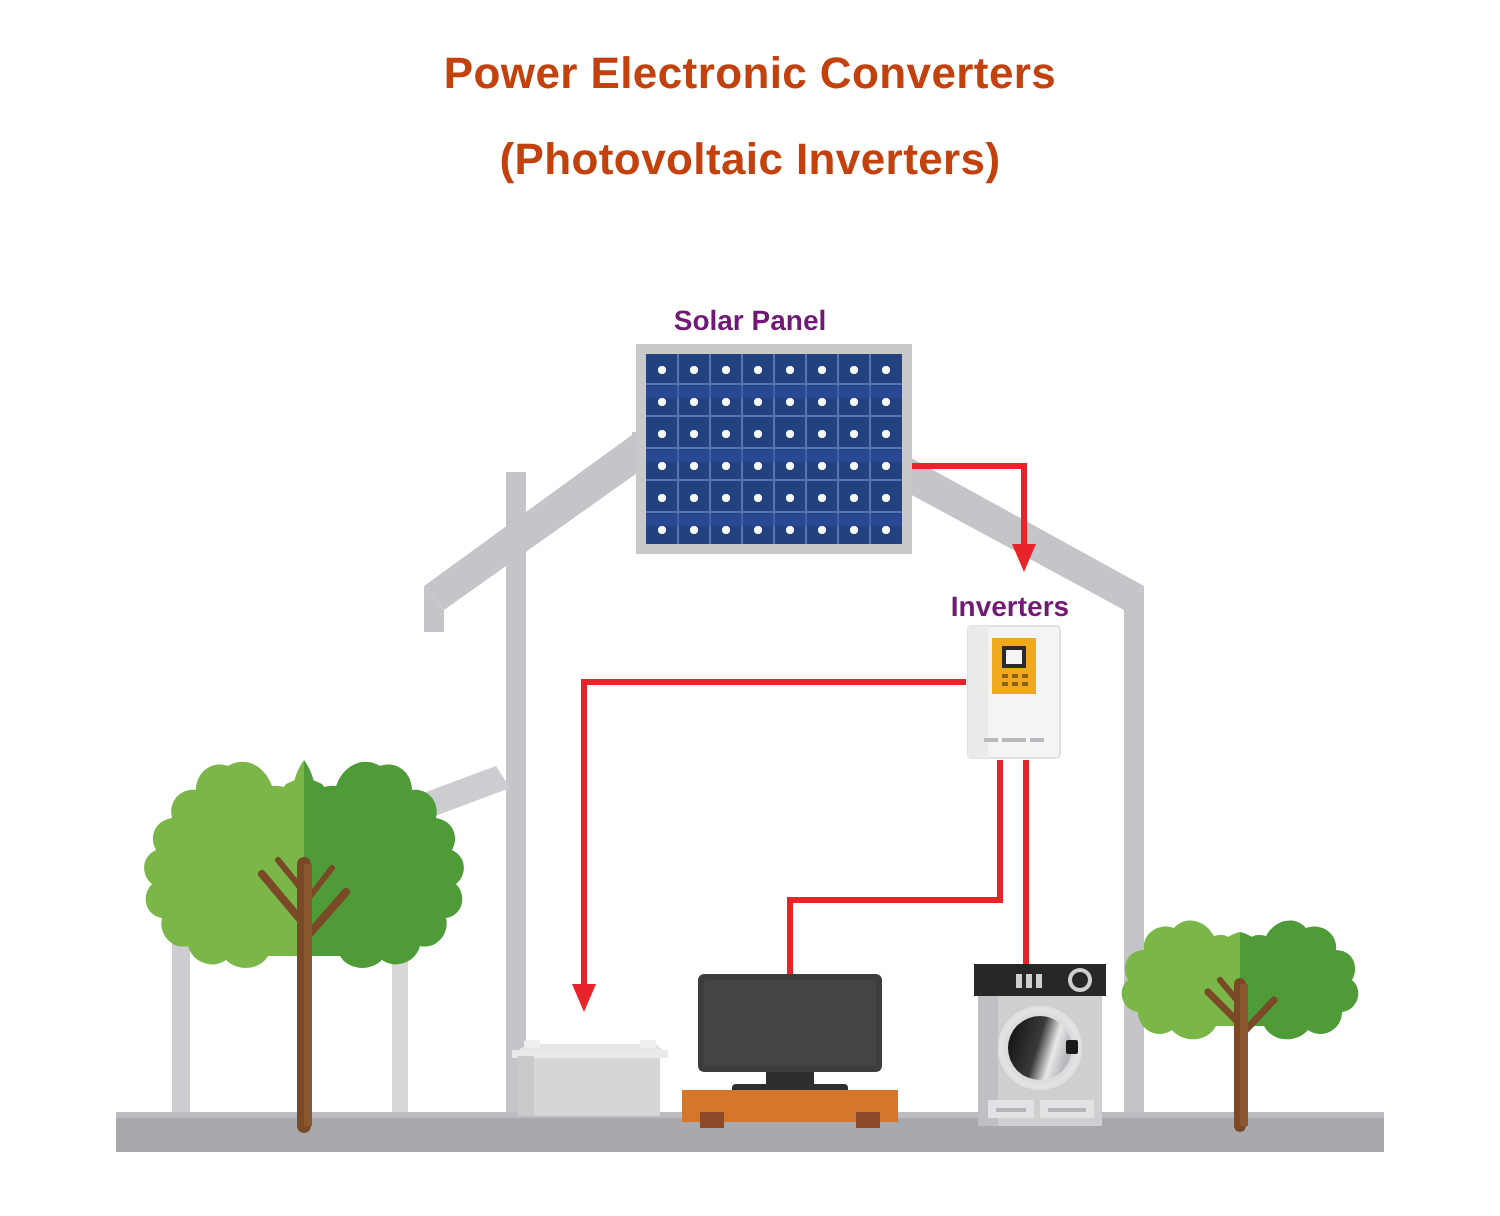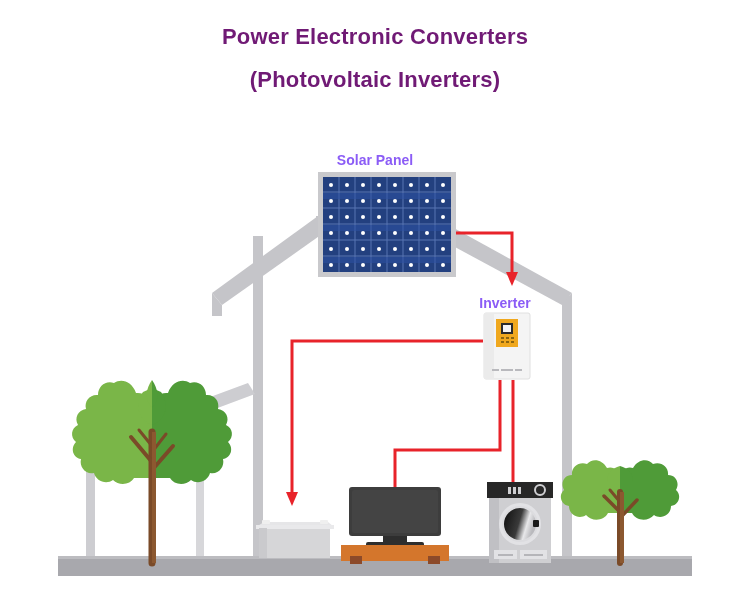--- a/index.html
+++ b/index.html
@@ -13,30 +13,30 @@
   #stage{position:relative;width:750px;height:608px;}
   svg#scene{position:absolute;top:0;left:0;width:750px;height:608px;}
 
   .title-wrap{
     position:absolute;top:26px;left:0;width:750px;
     text-align:center;
   }
   .title-line{
     font-size:22px;
     font-weight:bold;
-    color:#701a75;
+    color:#c2410c;
     letter-spacing:0.2px;
     line-height:1.0;
   }
   .title-line.second{margin-top:21px;}
 
   .lbl{
     position:absolute;
     font-weight:bold;
-    color:#8b5cf6;
+    color:#701a75;
     white-space:nowrap;
   }
   .lbl-solar{left:0;top:152px;width:750px;text-align:center;font-size:14px;}
   .lbl-inverter{left:435px;top:295px;width:140px;text-align:center;font-size:14px;}
   .lbl-battery{left:233px;top:498px;width:130px;text-align:center;font-size:14px;}
 </style>
 </head>
 <body>
 
 <div id="stage">
@@ -381,15 +381,15 @@
         <path stroke-width="3.5" d="M 620,512 L 604,496"></path>
         <path stroke-width="3.5" d="M 620,518 L 637,500"></path>
         <path stroke-width="3" d="M 620,502 L 610,490"></path>
       </g>
       <path fill="#8c5830" d="M 620,492 L 624,492 L 624,563 L 620,563 Z"></path>
     </g>
 
   </svg>
 
   <div class="lbl lbl-solar">Solar Panel</div>
-  <div class="lbl lbl-inverter">Inverter</div>
+  <div class="lbl lbl-inverter">Inverters</div>
 
 </div>
 
 </body></html>

